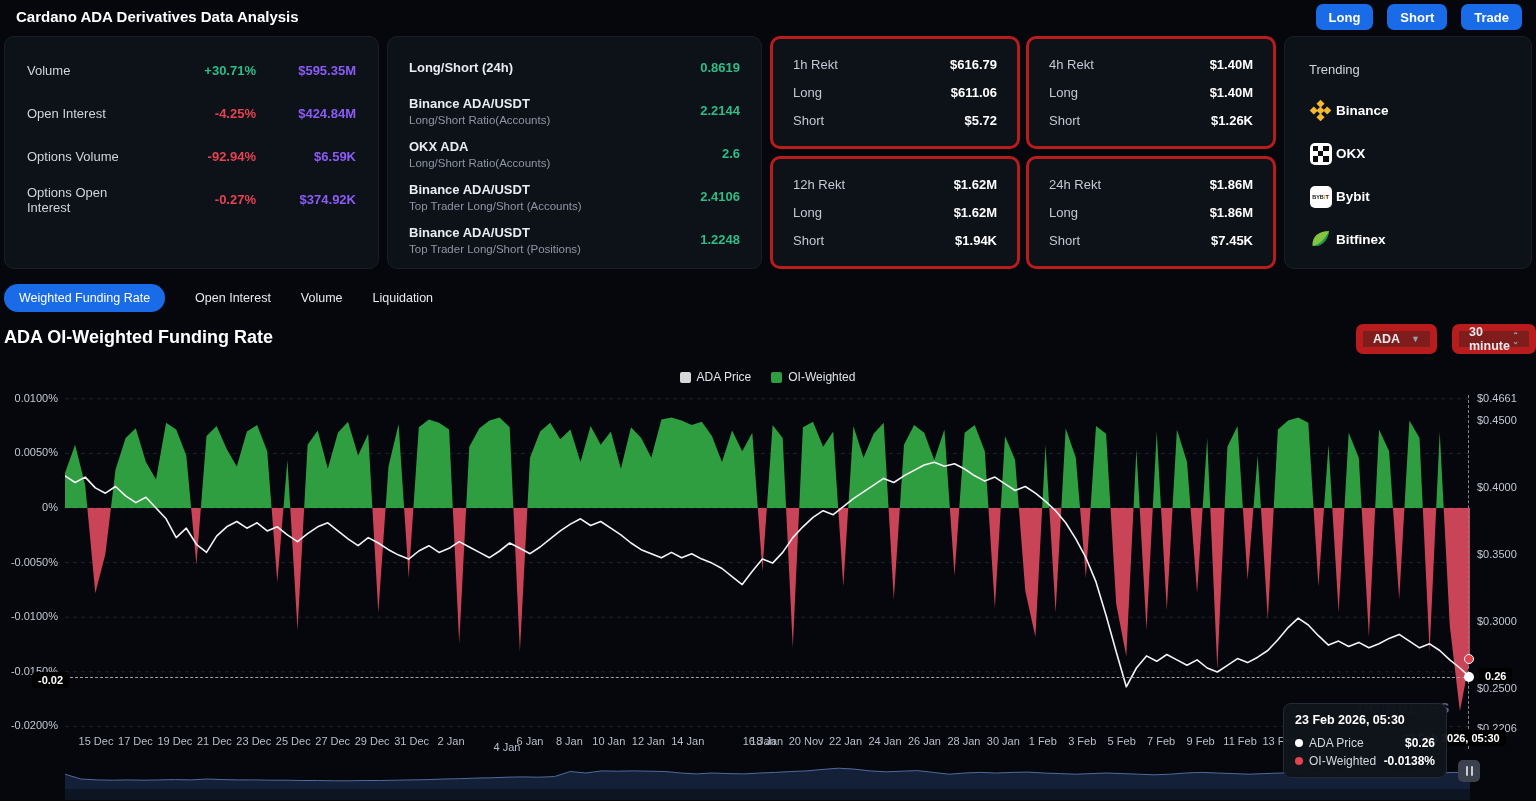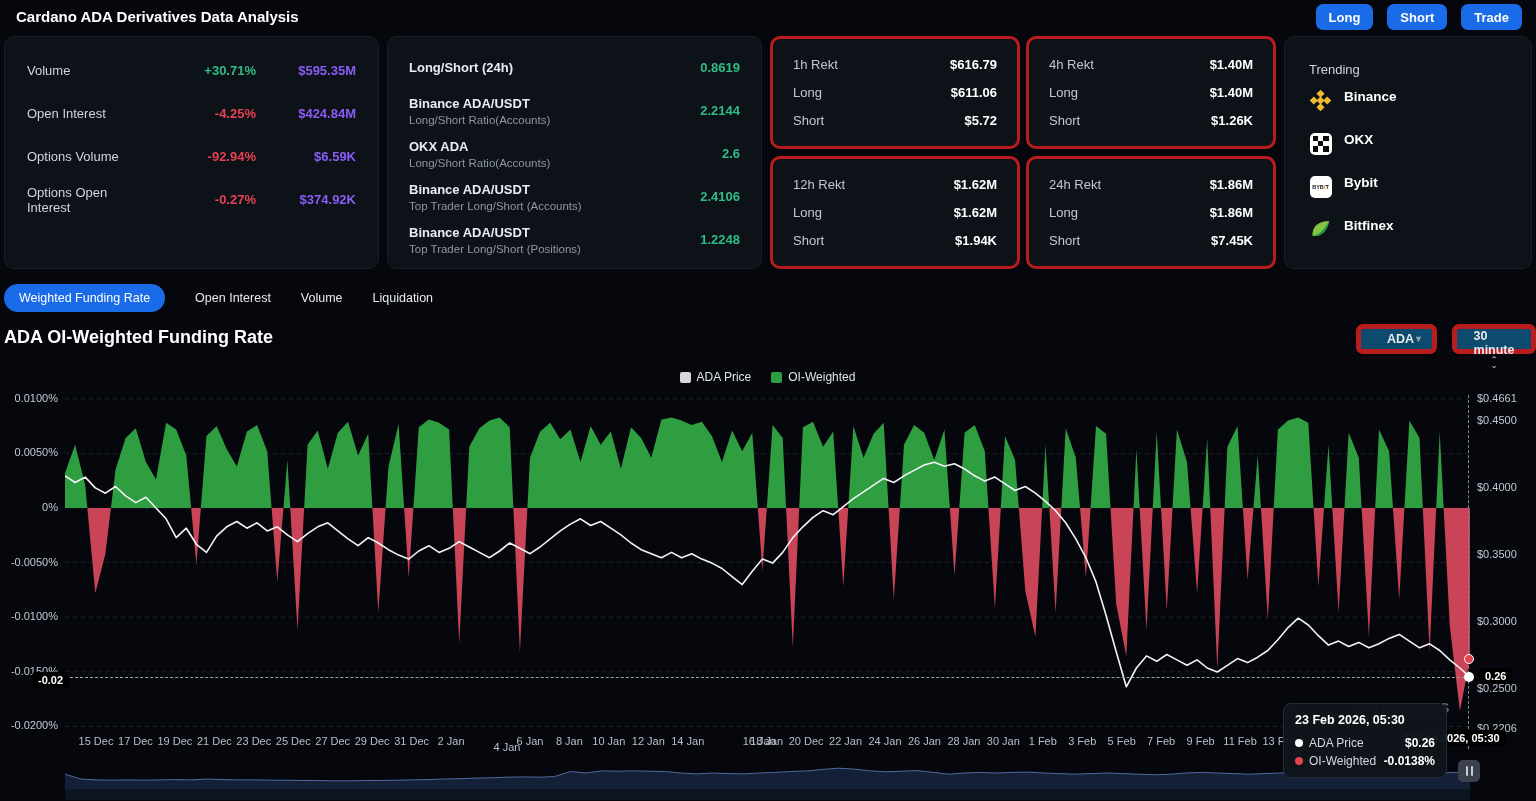--- a/index.html
+++ b/index.html
@@ -26,39 +26,39 @@
   .rrow .rval{font-size:13px;font-weight:700;color:#2ebd85;text-align:right;}
   #rekt-grid{position:absolute;left:770px;top:36px;width:506px;height:233px;display:grid;
     grid-template-columns:1fr 1fr;grid-template-rows:1fr 1fr;gap:7px 6px;}
   .rekt-card{background:#0d1118;border:3px solid #b91c1c;border-radius:10px;box-sizing:border-box;
     padding:12px 20px;display:flex;flex-direction:column;justify-content:space-around;}
   .krow{display:flex;justify-content:space-between;align-items:center;font-size:13px;}
   .krow .klbl{color:#c3c9d4;}
   .krow .kval{font-weight:700;color:#fff;}
   #card-trending{left:1284px;top:36px;width:248px;height:233px;padding:12px 24px;}
   #trending-title{font-size:13px;color:#d0d5dd;height:40px;display:flex;align-items:center;}
-  .trow{display:flex;align-items:flex-start;gap:12px;height:43px;cursor:pointer;}
+  .trow{display:flex;align-items:center;gap:4px;height:43px;cursor:pointer;}
   .trow .tname{font-size:13.5px;font-weight:700;color:#fff;}
   .exicon{width:23px;height:23px;flex:0 0 auto;display:flex;align-items:center;justify-content:center;}
   .okx-box{width:22px;height:22px;background:#fff;border-radius:5px;position:relative;}
   .okx-sq{position:absolute;width:5.5px;height:5.5px;background:#0b0b0b;}
   .bybit-box{width:22px;height:22px;background:#fff;border-radius:5px;display:flex;align-items:center;justify-content:center;
     font-size:5.5px;font-weight:700;color:#111;letter-spacing:0;}
   .bybit-box .bb-i{color:#f7a600;}
   
   #tabs{position:absolute;left:4px;top:284px;display:flex;align-items:center;gap:30px;}
   .tab{font-size:12.5px;font-weight:400;color:#e8eaee;cursor:pointer;padding:7px 0;white-space:nowrap;}
   .tab.active{background:#1a6be8;color:#fff;border-radius:15px;padding:7px 15px;}
   
   #section-title{position:absolute;left:4px;top:327px;font-size:18px;font-weight:700;color:#fff;}
-  .select{position:absolute;top:324px;height:30px;border:5px solid #b91c1c;border-radius:7px;background:#0c4a6e;
-    display:flex;align-items:center;justify-content:space-between;padding:0 26px;font-size:12.5px;font-weight:600;
+  .select{position:absolute;top:324px;height:30px;border:7px solid #b91c1c;border-radius:7px;background:#7f1d1d;
+    display:flex;align-items:center;justify-content:space-between;padding:0 10px;font-size:12.5px;font-weight:600;
     color:#e8eaee;box-sizing:border-box;cursor:pointer;}
   #coin-select{left:1356px;width:81px;}
-  #interval-select{left:1452px;width:84px;flex-direction:column;}
+  #interval-select{left:1452px;width:84px;}
   .caret{color:#98a0ad;font-size:9px;line-height:9px;}
   .caret2{display:flex;flex-direction:column;color:#98a0ad;font-size:8px;line-height:6px;}
   
   #legend{position:absolute;left:65px;top:370px;width:1405px;display:flex;justify-content:center;gap:20px;}
   .legend-item{display:flex;align-items:center;gap:6px;font-size:12px;color:#dfe3ea;cursor:pointer;}
   .legend-swatch{width:11px;height:11px;border-radius:2px;}
   
   #main-svg{position:absolute;left:65px;top:393px;z-index:1;}
   .yl{position:absolute;left:2px;width:56px;text-align:right;font-size:11px;color:#c3c9d4;z-index:2;}
   .yr{position:absolute;left:1477px;font-size:11px;color:#c3c9d4;z-index:2;white-space:nowrap;}
@@ -343,21 +343,21 @@
       <div class="xl" style="left: 411.6px;">31 Dec</div>
       <div class="xl" style="left: 451.05px;">2 Jan</div>
       <div class="xl" style="left: 507px; margin-top: 6px;">4 Jan</div>
       <div class="xl" style="left: 529.95px;">6 Jan</div>
       <div class="xl" style="left: 569.4px;">8 Jan</div>
       <div class="xl" style="left: 608.85px;">10 Jan</div>
       <div class="xl" style="left: 648.3px;">12 Jan</div>
       <div class="xl" style="left: 687.75px;">14 Jan</div>
       <div class="xl" style="left: 727.2px; margin-left: 32px;">16 Jan</div>
       <div class="xl" style="left: 766.65px;">18 Jan</div>
-      <div class="xl" style="left: 806.1px;">20 Dec</div>
+      <div class="xl" style="left: 806.1px;">20 Nov</div>
       <div class="xl" style="left: 845.55px;">22 Jan</div>
       <div class="xl" style="left: 885px;">24 Jan</div>
       <div class="xl" style="left: 924.45px;">26 Jan</div>
       <div class="xl" style="left: 963.9px;">28 Jan</div>
       <div class="xl" style="left: 1003.35px;">30 Jan</div>
       <div class="xl" style="left: 1042.8px;">1 Feb</div>
       <div class="xl" style="left: 1082.25px;">3 Feb</div>
       <div class="xl" style="left: 1121.7px;">5 Feb</div>
       <div class="xl" style="left: 1161.15px;">7 Feb</div>
       <div class="xl" style="left: 1200.6px;">9 Feb</div>

